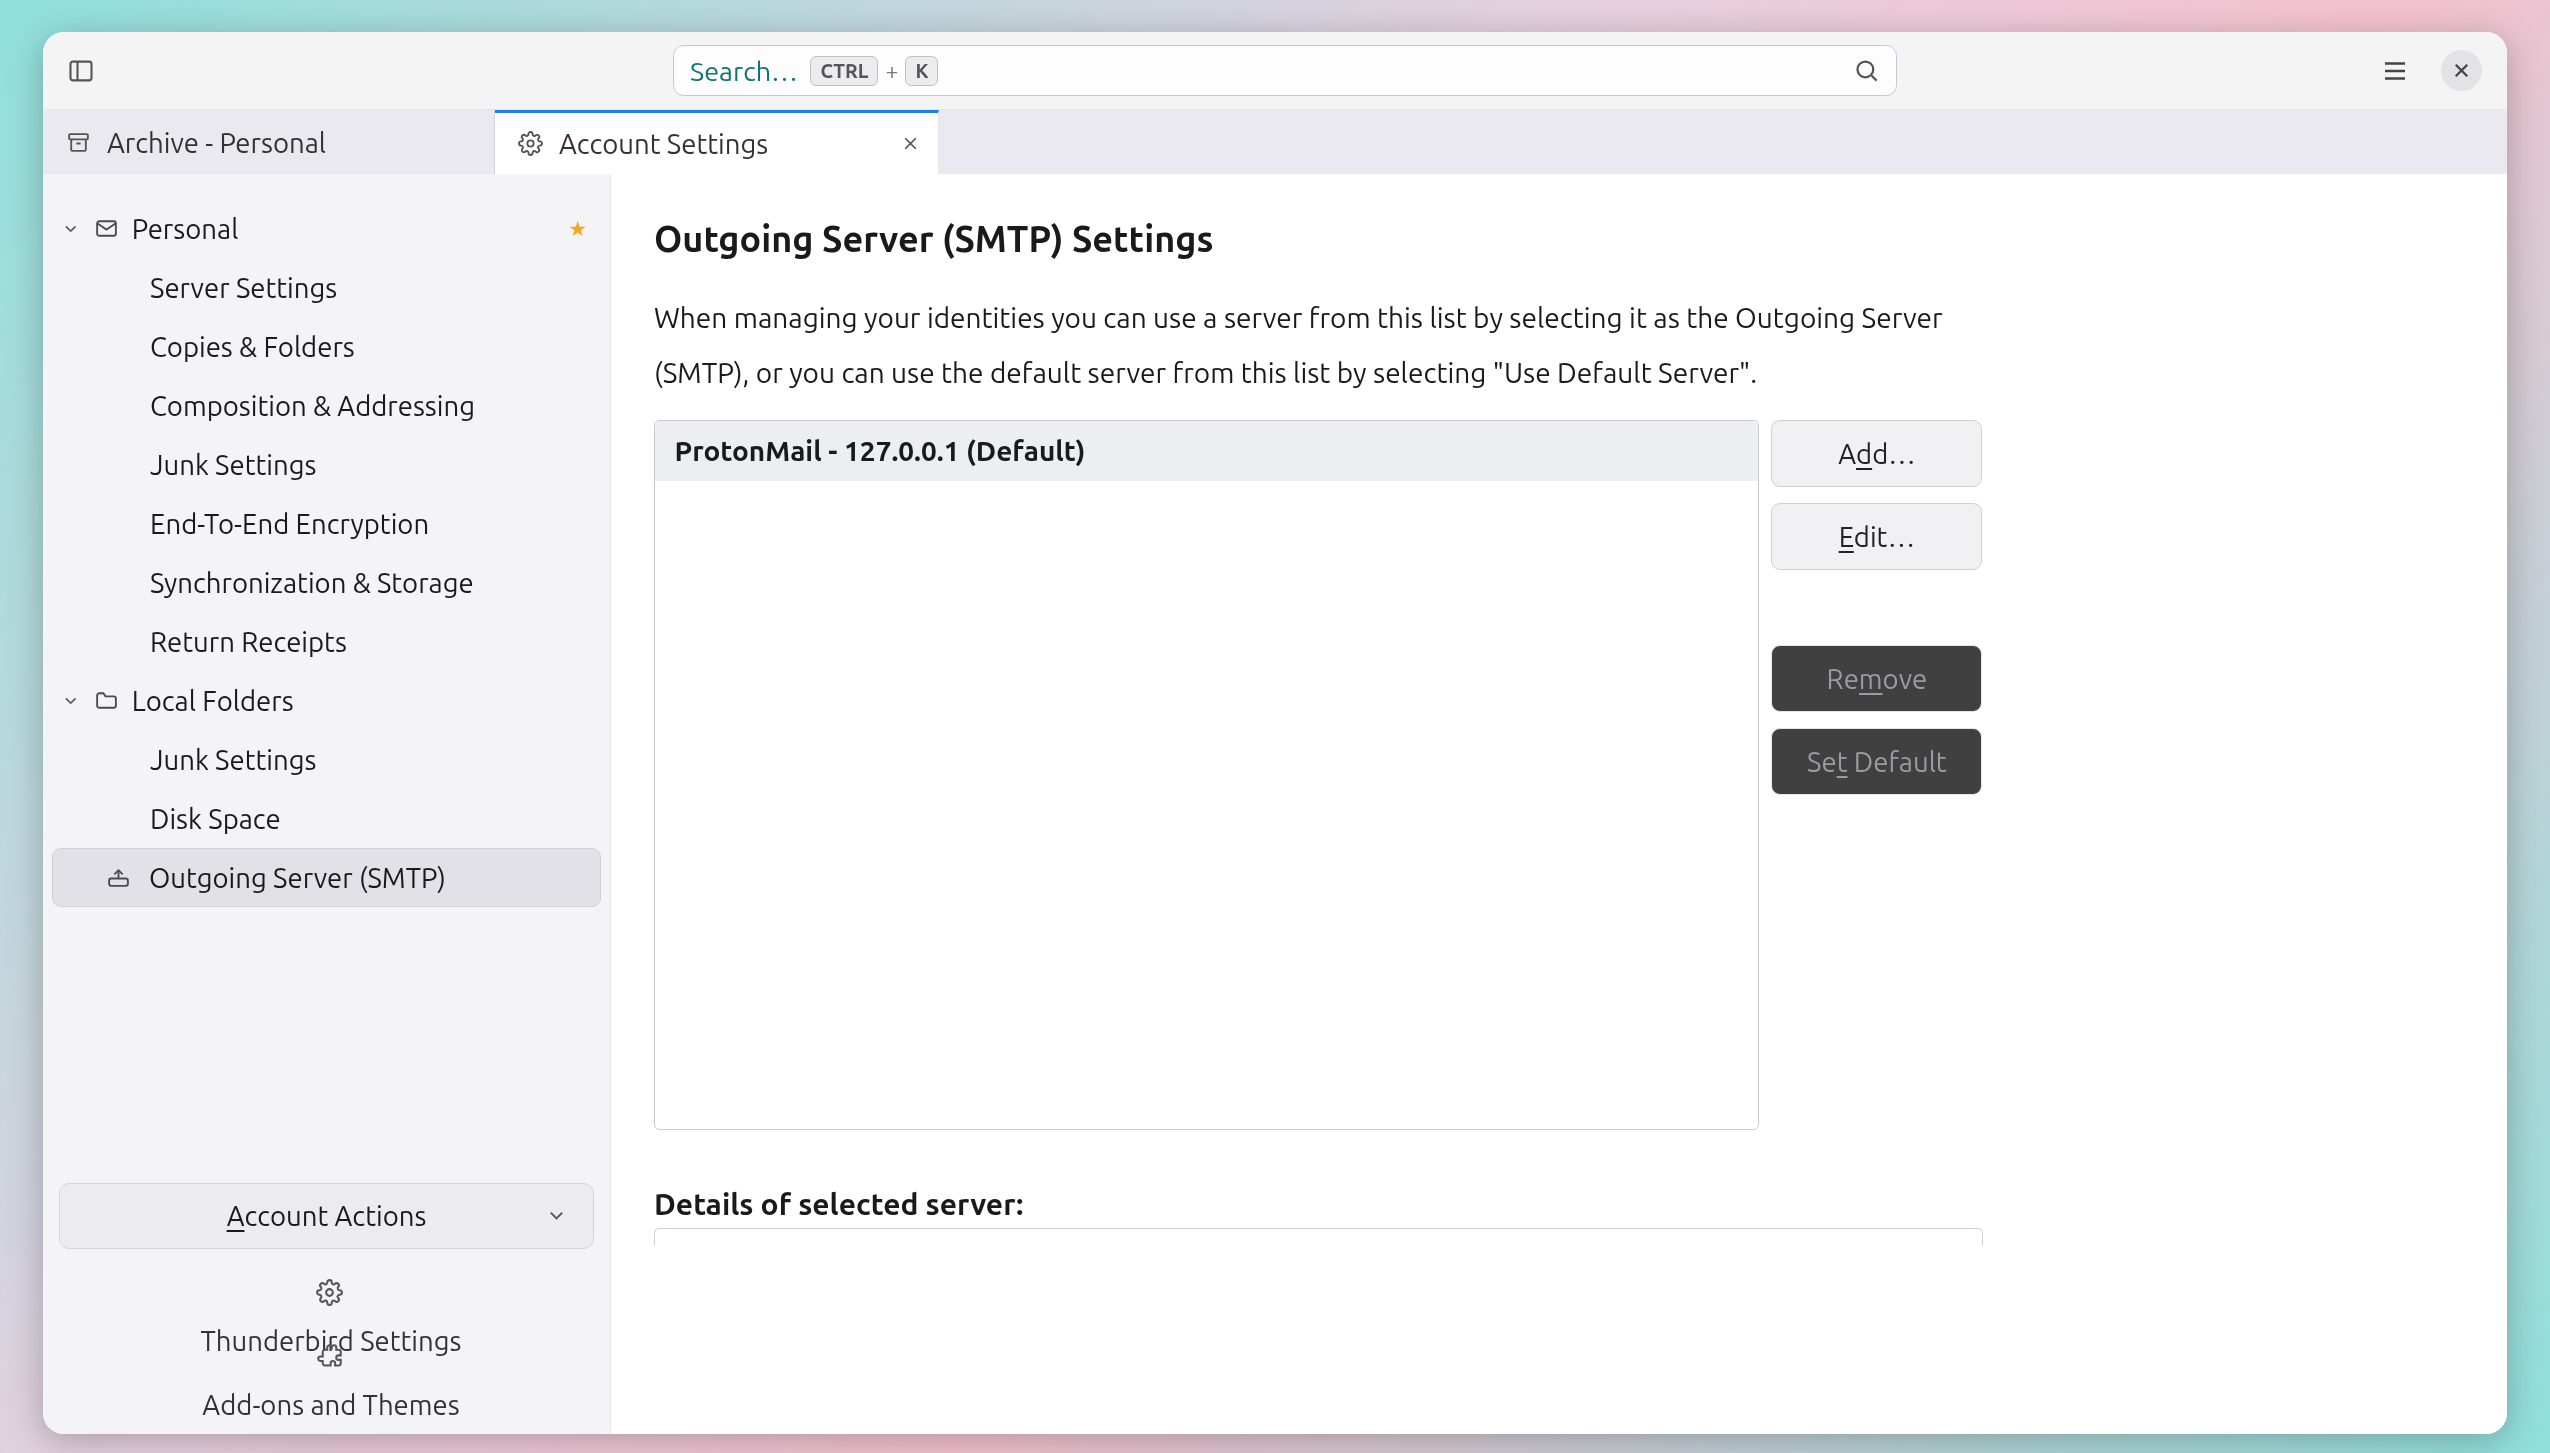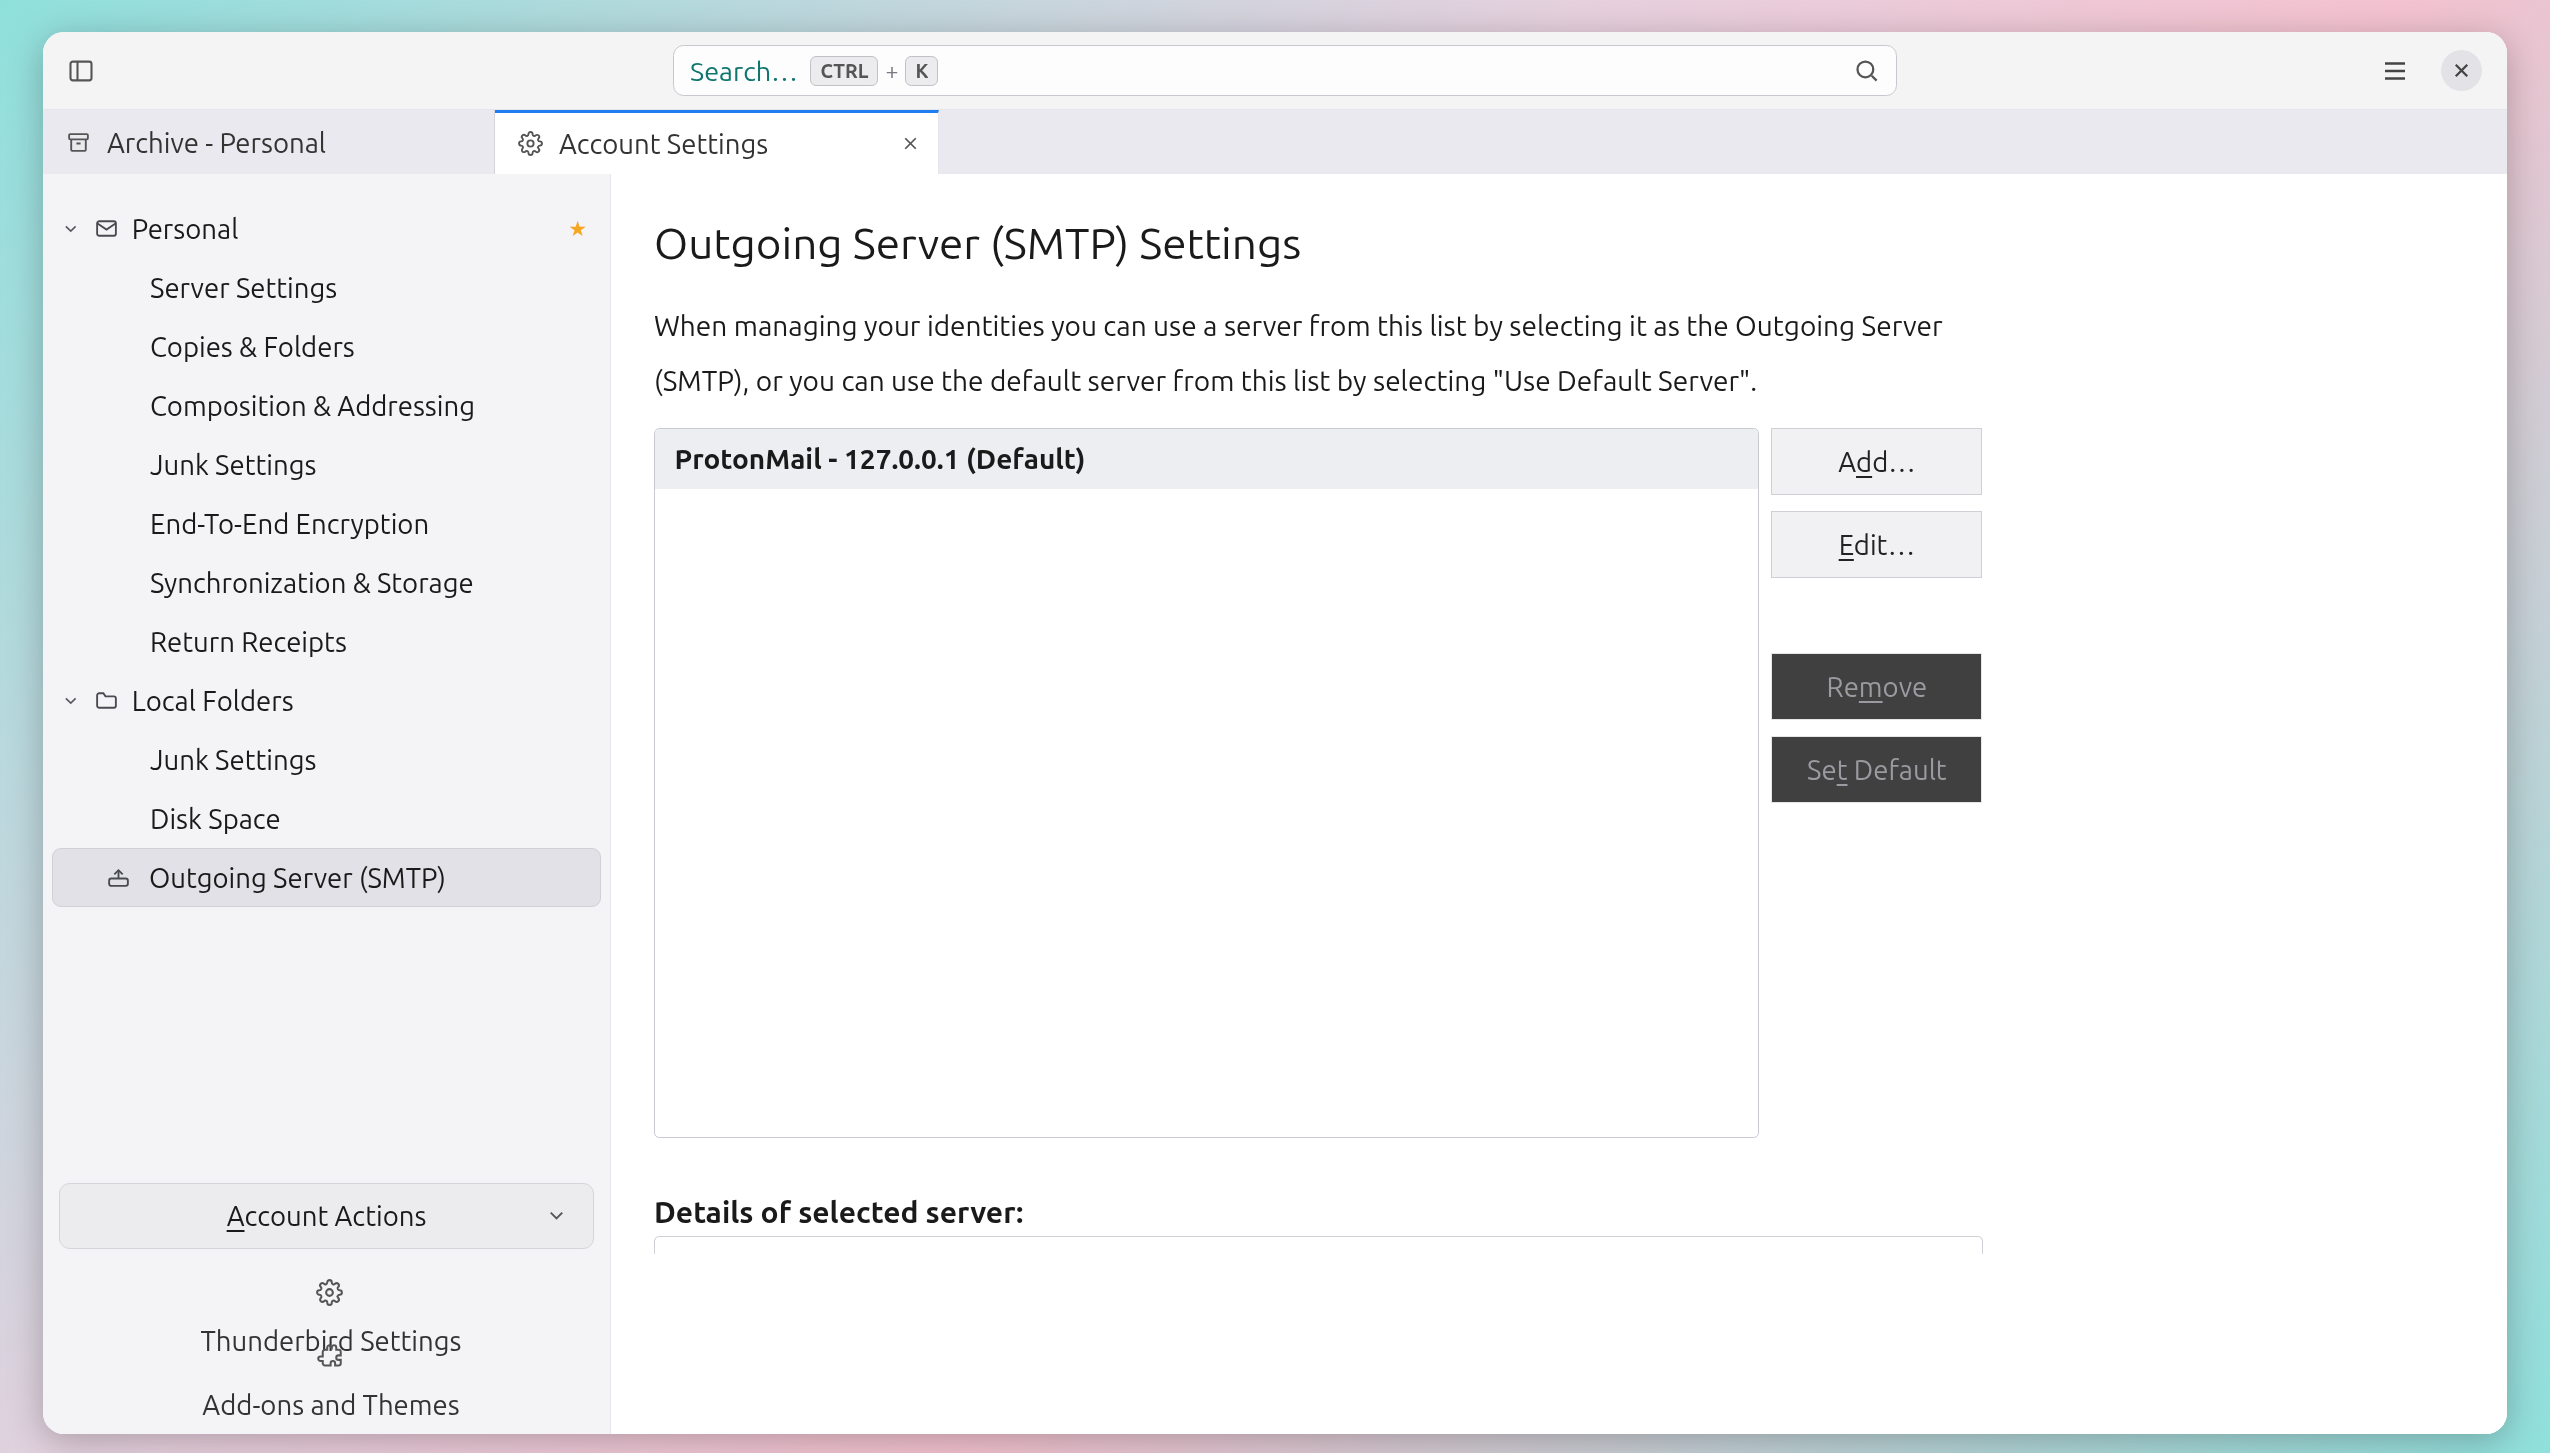--- a/index.html
+++ b/index.html
@@ -203,22 +203,22 @@
 
   
   .main {
     flex:1;
     background:#ffffff;
     padding: 44px 55px 0 43px;
     overflow:hidden;
     min-width:0;
   }
   .page-title {
-    font-size: 44px;
-    font-weight: 400;
+    font-size: 36px;
+    font-weight: 700;
     margin: 0 0 32px 0;
   }
   .page-desc {
     font-size: 28px;
     line-height: 1.95;
     margin: 0 0 19.5px 0;
     max-width: 1348px;
   }
 
   .server-area {
@@ -249,21 +249,21 @@
   .server-buttons {
     display:flex;
     flex-direction:column;
     gap: 16px;
     width: 211px;
   }
   .btn {
     height: 67px;
     border: 1.8px solid #cfcfd6;
     background: #f1f1f3;
-    border-radius: 0;
+    border-radius: 9px;
     font-size: 27.5px;
     display:flex;
     align-items:center;
     justify-content:center;
     color:#222;
   }
   .btn.disabled {
     color: #9a9aa0;
     border-color: #e5e5ea;
     background: #404040;

